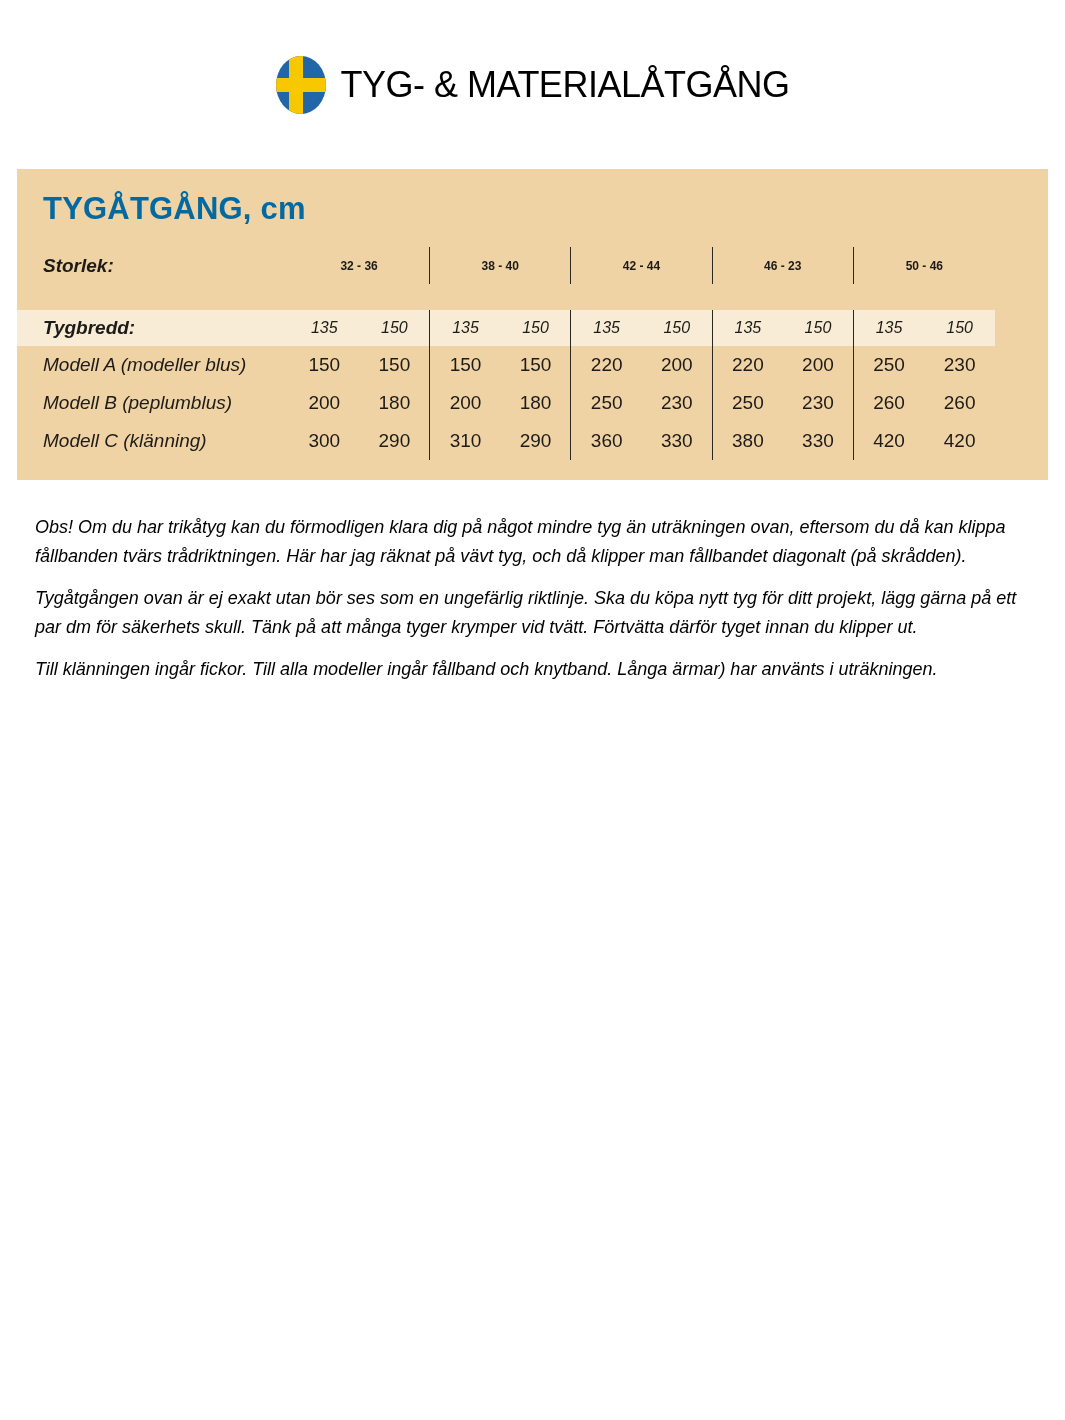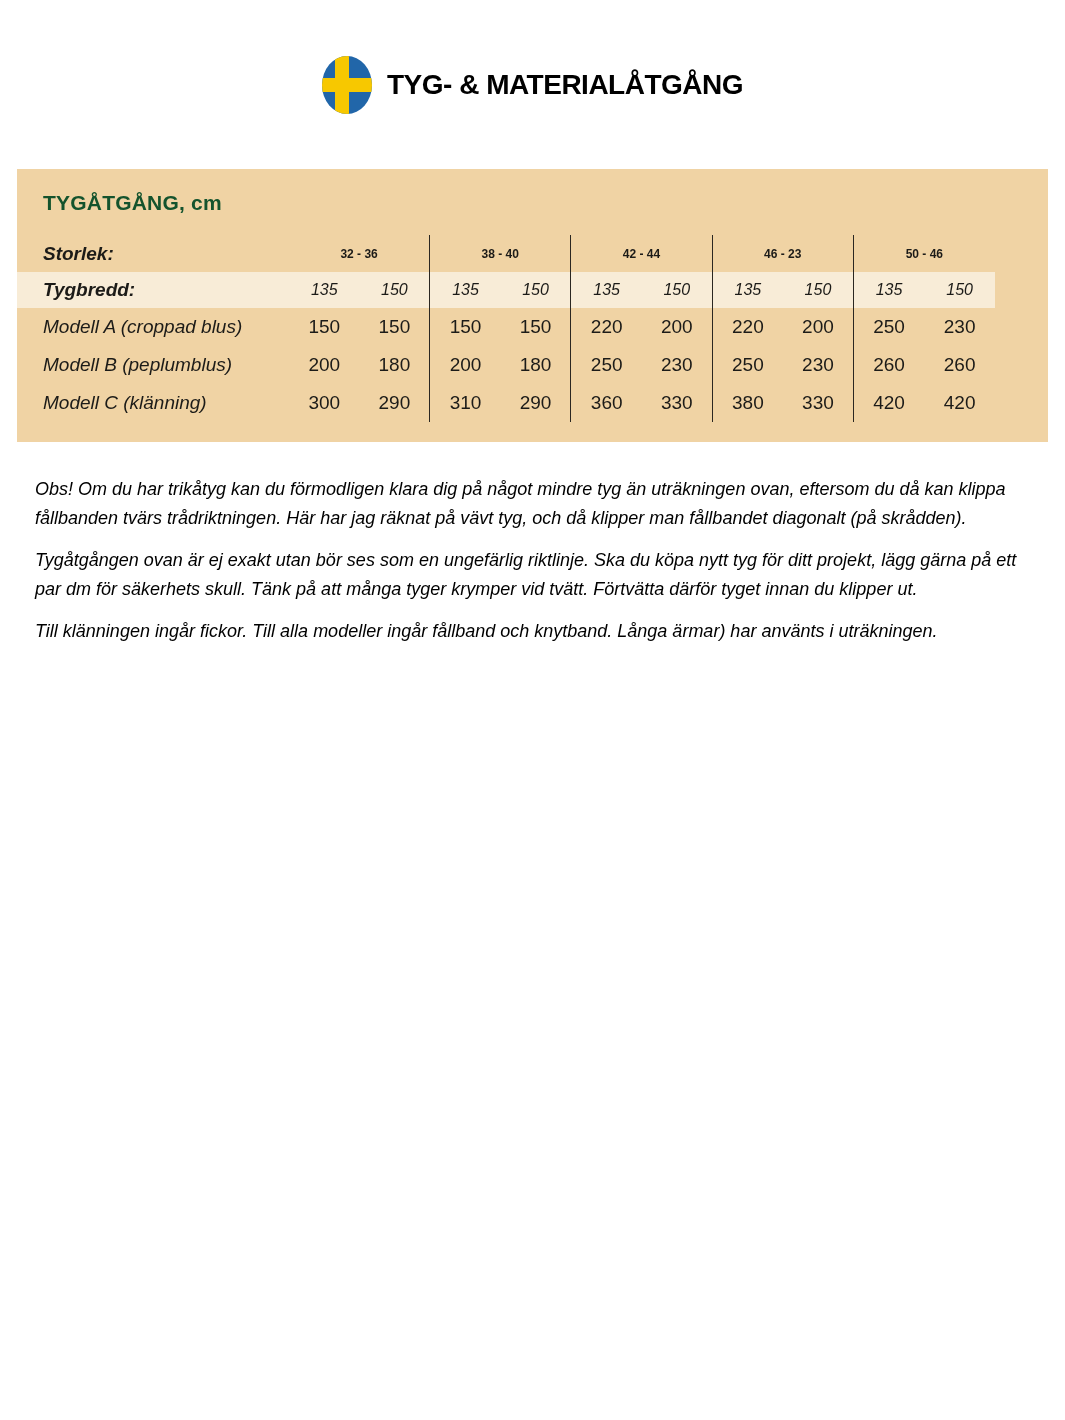--- a/index.html
+++ b/index.html
@@ -35,48 +35,48 @@
     width: 14px; height: 100%;
     background: #f7c800;
   }
   .flag .bar-h {
     position: absolute;
     left: 0; top: 22px;
     width: 100%; height: 14px;
     background: #f7c800;
   }
   .page-title {
-    font-size: 28px;
-    font-weight: 700;
+    font-size: 36px;
+    font-weight: 400;
     letter-spacing: -0.5px;
     color: #000000;
     white-space: nowrap;
   }
 
   
   .tablebox {
     margin: 55px 17px 0 17px;
     background: #f0d3a4;
     padding: 22px 0 20px 0;
   }
   .tablebox h2 {
-    font-size: 21px;
+    font-size: 31px;
     font-weight: 700;
-    color: #14532d;
+    color: #0369a1;
     margin: 0 0 20px 26px;
     letter-spacing: 0.2px;
   }
   .grid { width: 978px; }
   .tr {
     display: grid;
     grid-template-columns: 272px repeat(10, 70.6px);
     align-items: center;
   }
   .tr.size-row   { height: 37px; }
-  .tr.width-row  { height: 36px; background: #f8ecd7; }
+  .tr.width-row  { height: 36px; background: #f8ecd7; margin-top: 26px; }
   .tr.data-row   { height: 38px; }
   .td { height: 100%; display: flex; align-items: center; }
   .td.rowlabel {
     padding-left: 26px;
     font-size: 19px;
     justify-content: flex-start;
     font-style: italic;
   }
   .td.bold { font-weight: 700; }
   .td.num {
@@ -141,21 +141,21 @@
       <div class="td wnum bdr">150</div>
       <div class="td wnum">135</div>
       <div class="td wnum bdr">150</div>
       <div class="td wnum">135</div>
       <div class="td wnum bdr">150</div>
       <div class="td wnum">135</div>
       <div class="td wnum">150</div>
     </div>
 
     <div class="tr data-row">
-      <div class="td rowlabel">Modell A (croppad blus)</div>
+      <div class="td rowlabel">Modell A (modeller blus)</div>
       <div class="td num">150</div>
       <div class="td num bdr">150</div>
       <div class="td num">150</div>
       <div class="td num bdr">150</div>
       <div class="td num">220</div>
       <div class="td num bdr">200</div>
       <div class="td num">220</div>
       <div class="td num bdr">200</div>
       <div class="td num">250</div>
       <div class="td num">230</div>

